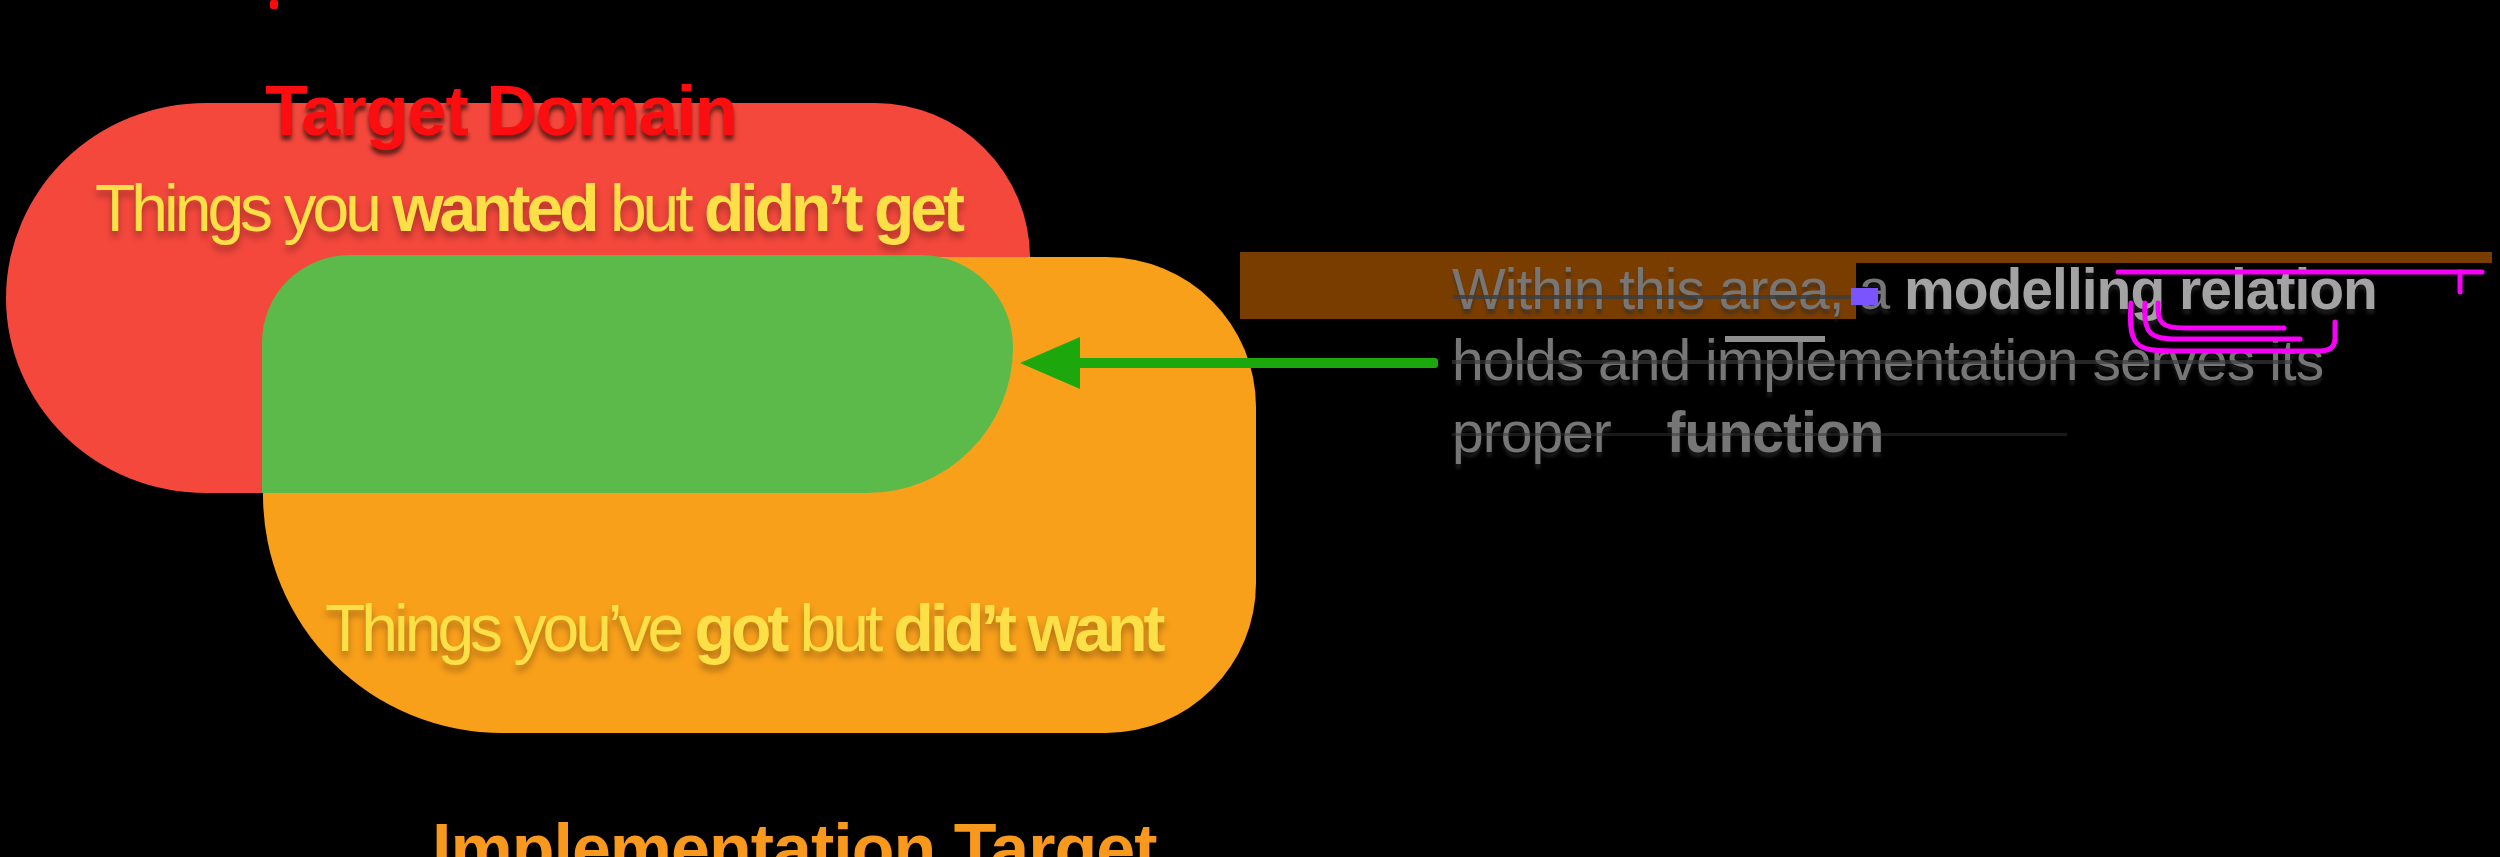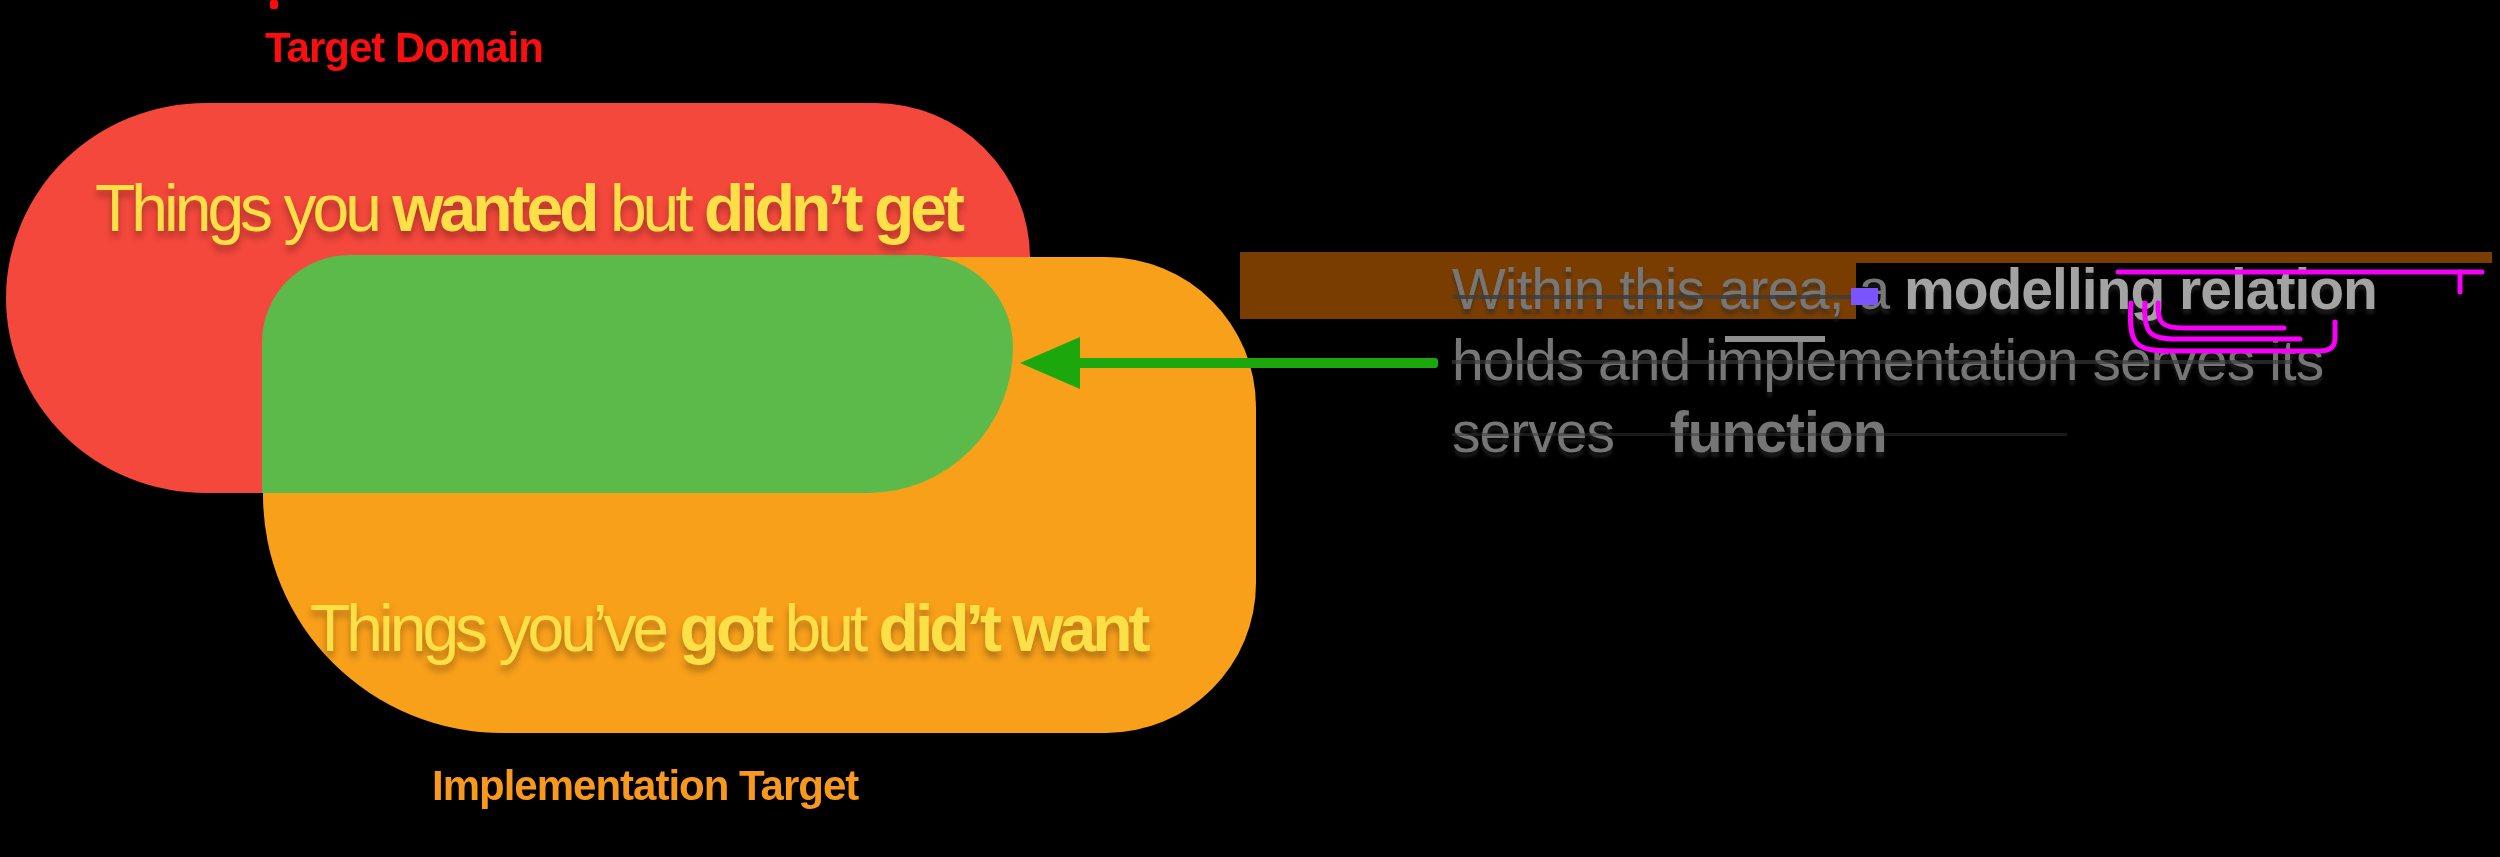--- a/index.html
+++ b/index.html
@@ -39,31 +39,32 @@
     letter-spacing: -4px;
     line-height: 85px;
     white-space: nowrap;
     text-shadow: 0 6px 7px rgba(0,0,0,0.30);
     z-index: 30;
   }
   .blob-text b { font-weight: bold; }
 
   #red-text    { left: 95px;  top: 166px; }
   #green-text  { left: 392px; top: 304px; }
-  #orange-text { left: 310px; top: 586px; }
+  #orange-text { left: 325px; top: 586px; }
 
   
   .domain-label {
     position: absolute;
-    font-size: 42px;
+    font-size: 70px;
     font-weight: bold;
     letter-spacing: -1px;
     white-space: nowrap;
     z-index: 30;
     text-shadow: 0 5px 4px rgba(0,0,0,0.6);
+    margin-top: 47px;
   }
   #target-label { left: 265px; top: 24px; color: #fb0d10; }
   #implementation-label { left: 432px; top: 762px; color: #f8991d; }
 
   
   #brown-band-thick {
     left: 1240px; top: 252px; width: 616px; height: 67px;
     background: #7a3d00; z-index: 5;
   }
   #brown-band-thin {
@@ -129,21 +130,21 @@
     <span>Things you’ve </span><b>got</b><span> but </span><b>did’t want</b>
   </div>
 
   <div class="domain-label" id="implementation-label">Implementation Target</div>
 
   <div class="note-line" id="note-line-1">
     <span>Within this area, a </span><span class="note-green">modelling relation</span>
   </div>
   <div class="note-line" id="note-line-2">holds and implementation serves its</div>
   <div class="note-line" id="note-line-3">
-    <span>serves </span><span class="note-bold">function</span>
+    <span>proper </span><span class="note-bold">function</span>
   </div>
 
   <div class="artifact" id="strike-line-1"></div>
   <div class="artifact" id="overline-impl"></div>
   <div class="artifact" id="strike-line-2"></div>
   <div class="artifact" id="strike-line-3"></div>
   <div class="artifact" id="purple-dash"></div>
 
   <svg id="arrow-svg">
     <polygon points="1020,363 1080,337 1080,389" fill="#1ca80c"></polygon>

